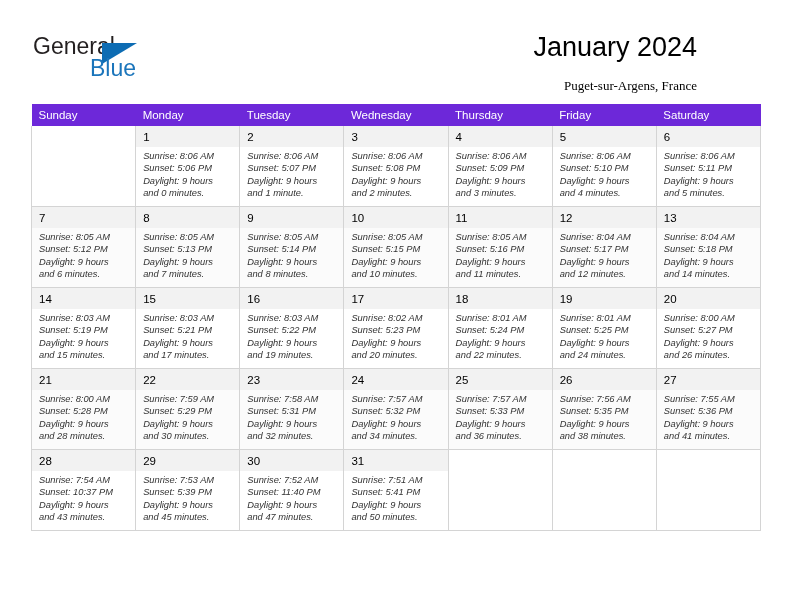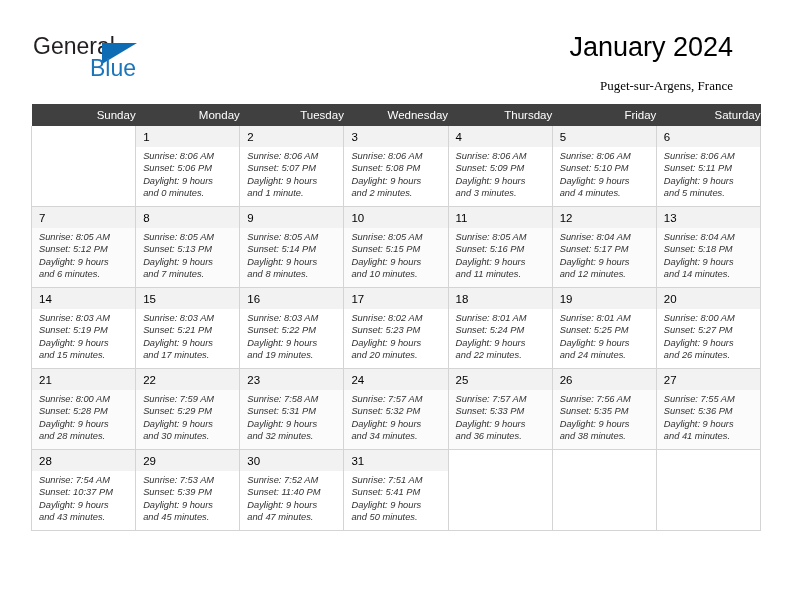--- a/index.html
+++ b/index.html
@@ -21,21 +21,20 @@
     box-sizing: border-box;
   }
 
   
   .header {
     position: absolute;
     left: 0;
     top: 0;
     width: 732px;
     height: 103px;
-    padding-left: 36px;
   }
   .logo {
     position: absolute;
     left: 33px;
     top: 33px;
     width: 200px;
     height: 55px;
   }
   .logo-general {
     position: absolute;
@@ -88,25 +87,25 @@
   
   .calendar {
     position: absolute;
     left: 31px;
     top: 104px;
     width: 730px;
     border-collapse: collapse;
     table-layout: fixed;
   }
   .calendar th {
-    background: #404040;
+    background: #6d28d9;
     color: #ffffff;
     font-size: 11.5px;
     font-weight: normal;
-    text-align: right;
+    text-align: left;
     padding: 5px 0 5px 7px;
     height: 11px;
     border: none;
   }
   .calendar td {
     vertical-align: top;
     width: 104.28px;
     height: 80px;
     padding: 0;
     border: 1px solid #d4d4d4;

